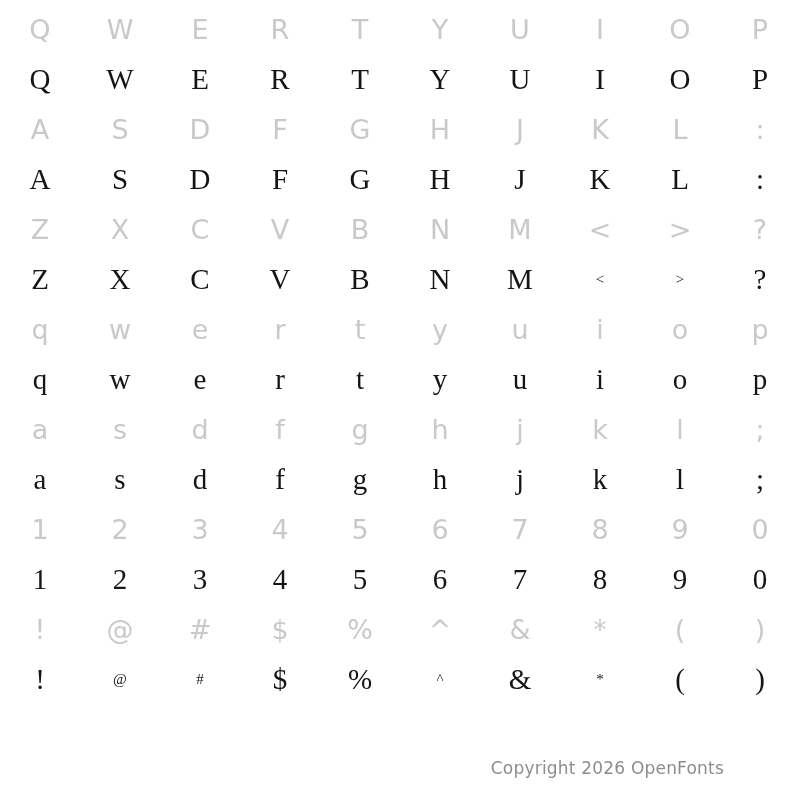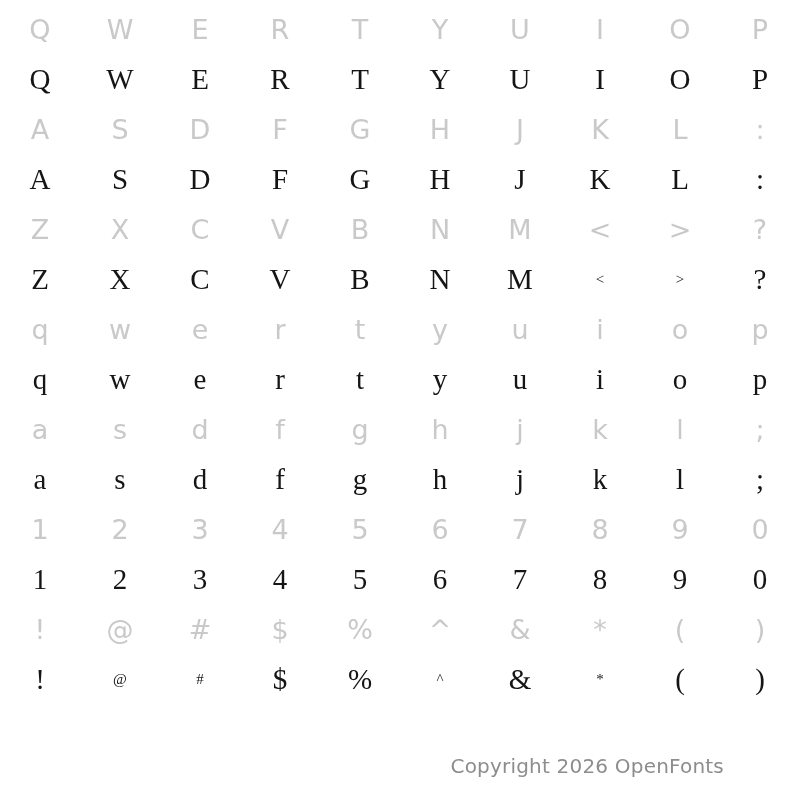--- a/index.html
+++ b/index.html
@@ -58,21 +58,21 @@
   }
   .footer {
     position: absolute;
     left: 0;
     right: 0;
     bottom: 22px;
     text-align: right;
     padding-right: 76px;
     color: #8d8d8d;
     font-family: "DejaVu Sans", sans-serif;
-    font-size: 20px;
+    font-size: 17px;
     letter-spacing: 0.2px;
   }
 </style>
 </head>
 <body>
 
 <div class="specimen">
     <div class="row row-ref">
       <div class="cell">Q</div>
       <div class="cell">W</div>

